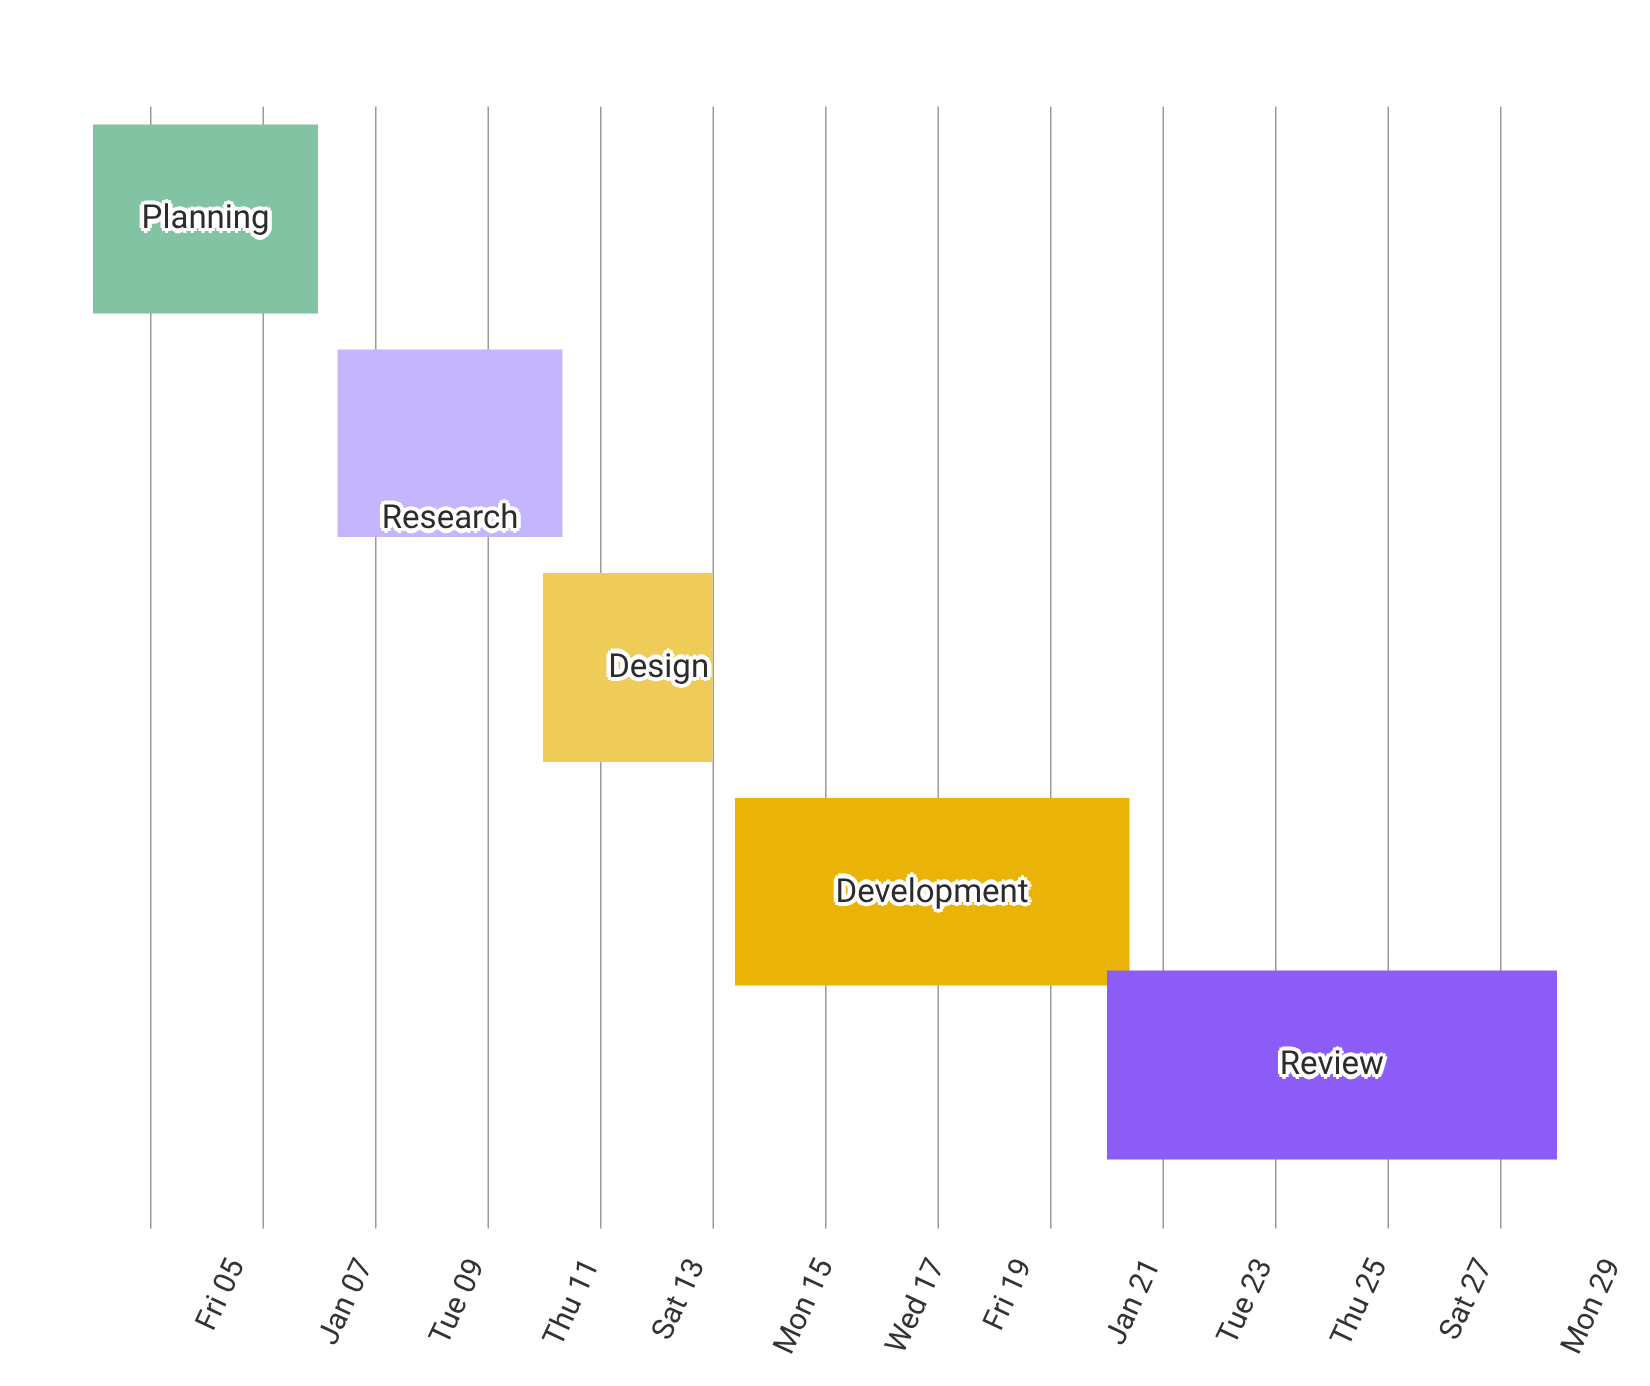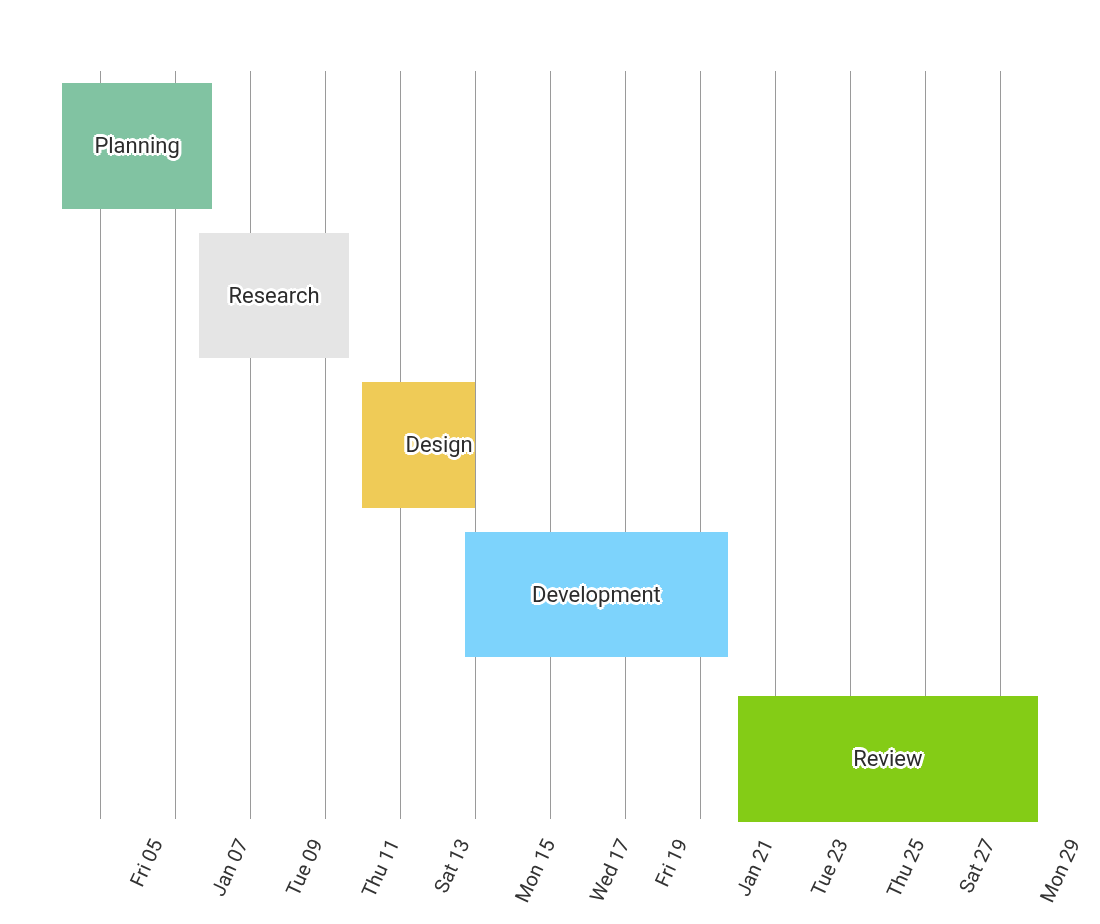--- a/index.html
+++ b/index.html
@@ -68,30 +68,30 @@
       <div class="gridline" style="left: 488px;"></div>
       <div class="gridline" style="left: 563.077px;"></div>
       <div class="gridline" style="left: 638.154px;"></div>
       <div class="gridline" style="left: 713.231px;"></div>
       <div class="gridline" style="left: 788.308px;"></div>
       <div class="gridline" style="left: 863.385px;"></div>
       <div class="gridline" style="left: 938.462px;"></div>
       <div class="bar" style="left: 0px; width: 150.154px; top: 12px; height: 125.6px; background: rgb(129, 195, 162);">
         <span class="bar-label">Planning</span>
       </div>
-      <div class="bar" style="left: 137px; width: 150.154px; top: 161.6px; height: 125.6px; background: #e5e5e5;">
+      <div class="bar" style="left: 163px; width: 150.154px; top: 161.6px; height: 125.6px; background: #c4b5fd; align-items: flex-end;">
         <span class="bar-label">Research</span>
       </div>
       <div class="bar" style="left: 300.308px; width: 112.615px; top: 311.2px; height: 125.6px; background: rgb(239, 203, 87); padding-left: 41px;">
         <span class="bar-label">Design</span>
       </div>
-      <div class="bar" style="left: 403px; width: 262.769px; top: 460.8px; height: 125.6px; background: #7dd3fc;">
+      <div class="bar" style="left: 428px; width: 262.769px; top: 460.8px; height: 125.6px; background: #eab308;">
         <span class="bar-label">Development</span>
       </div>
-      <div class="bar" style="left: 675.692px; width: 300.308px; top: 625px; height: 125.6px; background: #84cc16;">
+      <div class="bar" style="left: 675.692px; width: 300.308px; top: 576px; height: 125.6px; background: #8b5cf6;">
         <span class="bar-label">Review</span>
       </div>
     </div>
   <div id="axis">
       <div class="tick-label" style="left: 95.5385px; top: 835px;">Fri 05</div>
       <div class="tick-label" style="left: 170.615px; top: 835px;">Jan 07</div>
       <div class="tick-label" style="left: 245.692px; top: 835px;">Tue 09</div>
       <div class="tick-label" style="left: 320.769px; top: 835px;">Thu 11</div>
       <div class="tick-label" style="left: 395.846px; top: 835px;">Sat 13</div>
       <div class="tick-label" style="left: 470.923px; top: 835px;">Mon 15</div>

